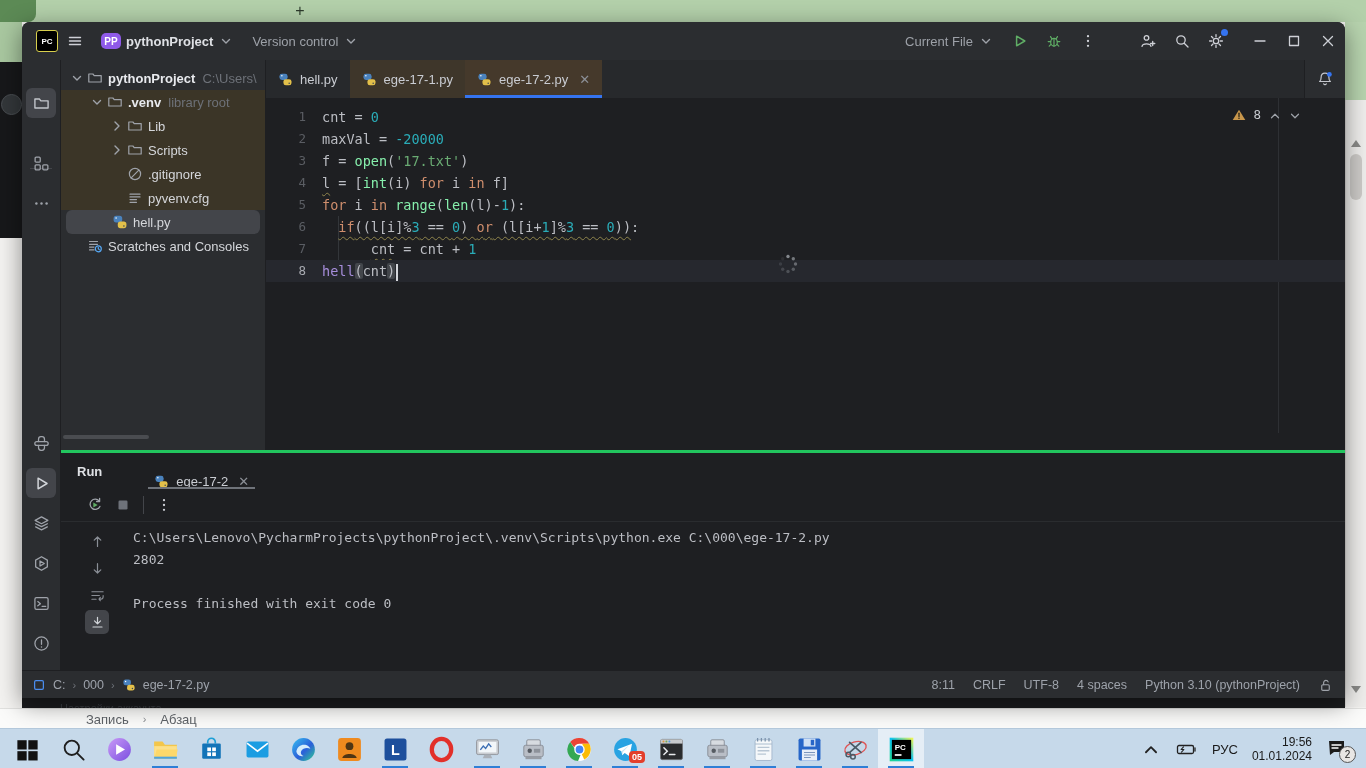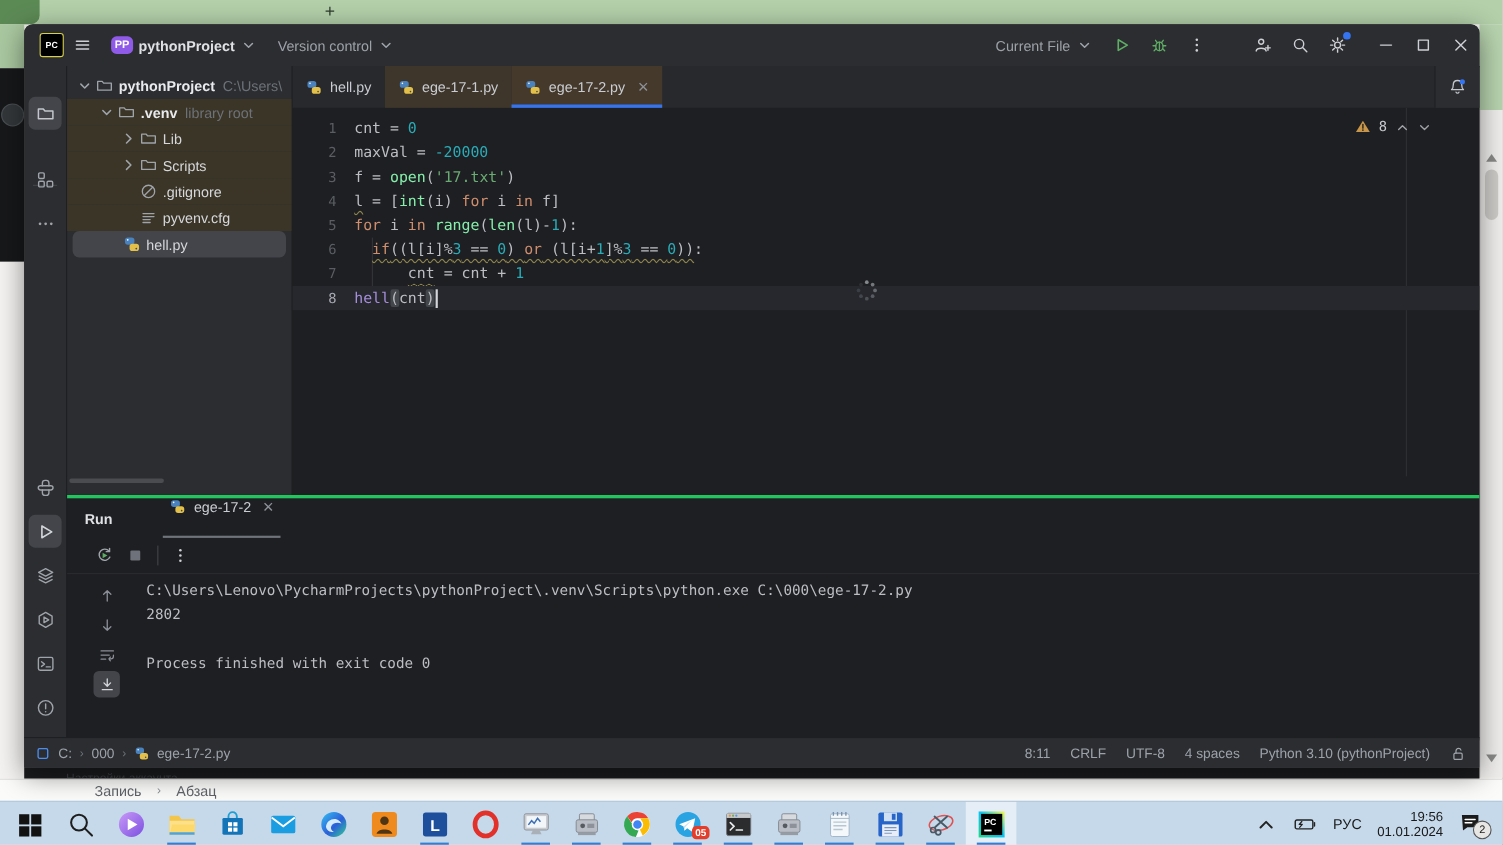--- a/index.html
+++ b/index.html
@@ -98,21 +98,21 @@
   #indent-guide{position:absolute;left:72px;top:118px;width:1px;height:44px;background:#33363a;}
   #inspect-widget{position:absolute;right:44px;top:6px;display:flex;align-items:center;gap:7px;}
   #inspect-widget .cnt{color:#c8cbd0;font-size:12.5px;}
   #inspect-widget svg{width:14px;height:14px;}
   #spinner{position:absolute;left:512px;top:156px;width:20px;height:20px;}
 
   
   #run-panel{left:39px;top:428px;width:1284px;height:220px;background:#1e1f22;border-top:3px solid #22c55e;}
   #run-header{position:absolute;left:0;top:0;height:36px;width:100%;display:flex;align-items:center;}
   #run-title{color:#dfe1e5;font-size:13px;font-weight:bold;margin-left:16px;}
-  #run-tab{display:flex;align-items:flex-start;gap:7px;margin-left:46px;height:36px;position:relative;padding:0 6px;}
+  #run-tab{display:flex;align-items:flex-end;gap:7px;margin-left:46px;height:36px;position:relative;padding:0 6px;}
   #run-tab .picn{width:15px;height:15px;}
   #run-tab-label{color:#c9ccd2;font-size:13px;}
   #run-tab .closex{color:#8c9097;font-size:13px;margin-left:3px;}
   #run-tab:after{content:"";position:absolute;left:0;right:0;bottom:0;height:2px;background:#6f737a;}
   #run-toolbar{position:absolute;left:0;top:36px;height:32px;width:100%;display:flex;align-items:center;gap:12px;border-bottom:1px solid #2a2c2f;}
   #run-toolbar .ticon16{width:16px;height:16px;}
   #rt-divider{width:1px;height:18px;background:#43454a;}
   #run-gutter{position:absolute;left:24px;top:76px;width:30px;}
   .rg-btn{width:24px;height:24px;margin-bottom:3px;border-radius:5px;display:flex;align-items:center;justify-content:center;}
   .rg-btn.active{background:#43454a;}
@@ -438,20 +438,32 @@
             <span class="ticn">
               <svg viewBox="0 0 16 16">
                 <rect x="1.6" y="1.8" width="8.6" height="6.6" rx="2.6" fill="#4a82bd"></rect>
                 <rect x="5.8" y="7.6" width="8.6" height="6.6" rx="2.6" fill="#e3c04a"></rect>
                 <circle cx="4.1" cy="4" r=".8" fill="#fff"></circle>
                 <circle cx="11.9" cy="12" r=".8" fill="#3a4656"></circle>
               </svg>
             </span>
             <span class="lbl">hell.py</span>
           </div>
+          <div class="trow">
+            <span style="width: 8px; flex: 0 0 auto;"></span>
+            <span class="chev"></span>
+            <span class="ticn">
+              <svg viewBox="0 0 16 16" stroke-linecap="round" stroke-linejoin="round" fill="none" stroke="#9fa3aa" stroke-width="1.2">
+                <path d="M2.5 3.5h8M2.5 6.3h8M2.5 9.1h4.5M2.5 11.9h4.5"></path>
+                <circle cx="11.3" cy="10.8" r="3" stroke="#56a8f5"></circle>
+                <path d="M11.3 9.4v1.4l1 .8" stroke="#56a8f5"></path>
+              </svg>
+            </span>
+            <span class="lbl">Scratches and Consoles</span>
+          </div>
         </div>
       <div id="tree-hscroll"></div>
     </div>
 
     <div class="abs" id="editor-col">
       <div id="tabs-row">
         <div id="tabs-holder" style="display:flex">
             <div class="etab normal">
               <span class="picn">
                 <svg viewBox="0 0 16 16">

